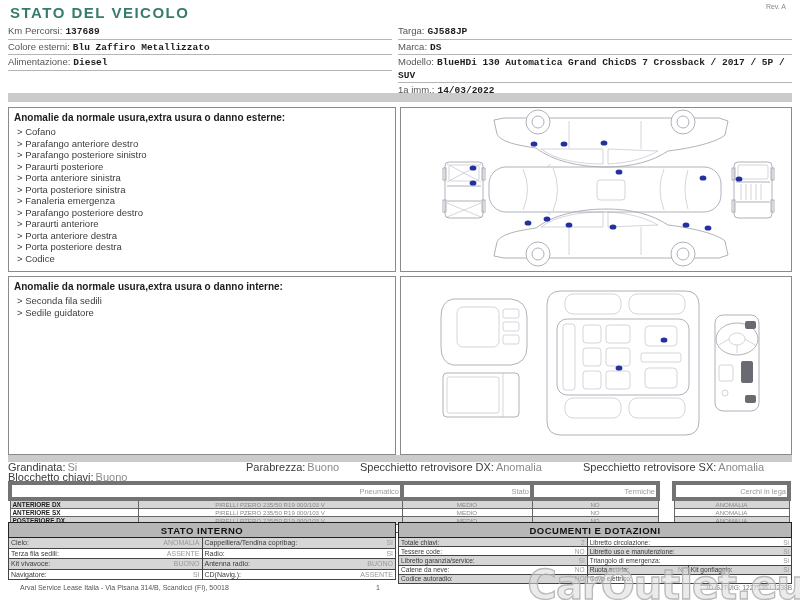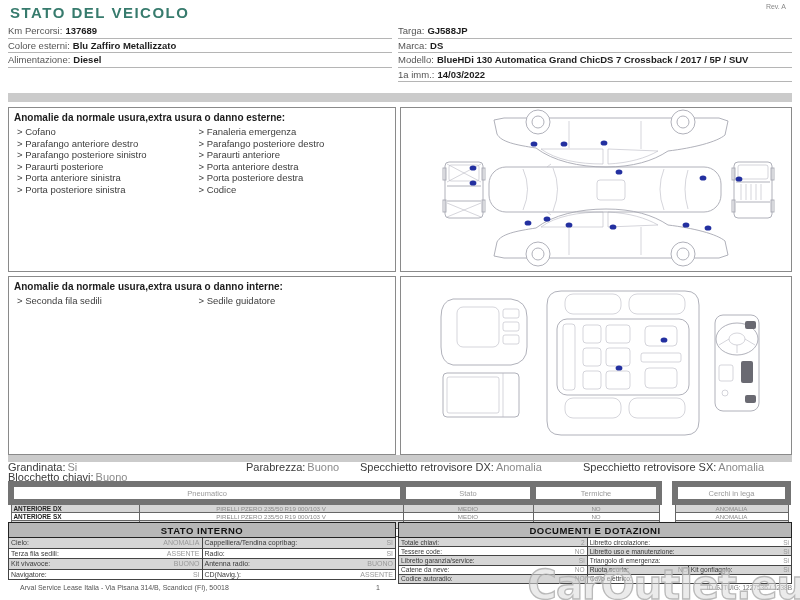--- a/index.html
+++ b/index.html
@@ -7,33 +7,33 @@
   .page{position:absolute;inset:0;border-radius:23px;}
 
   .title{position:absolute;left:10px;top:4px;font-size:15px;font-weight:bold;color:#377b6d;letter-spacing:1.5px;}
   .rev{position:absolute;right:14px;top:3px;font-size:7px;color:#888;}
 
   .info-block{position:absolute;top:24px;}
   #info-left{left:8px;width:384px;}
   #info-right{left:398px;width:394px;}
   .info-row{border-bottom:1px solid #b5b5b5;font-size:9.5px;line-height:11.5px;padding:1px 0 1px 0;min-height:11px;}
   .info-row .lbl{color:#555;}
-  .info-row .val{color:#1d1d1d;font-weight:bold;margin-left:3px;}
+  .info-row .val{color:#1d1d1d;font-weight:bold;margin-left:3px;font-family:Liberation Mono, monospace;}
 
   .divider{position:absolute;left:8px;width:784px;background:#cbcbcb;}
   #divider1{top:93px;height:9px;}
   #divider2{top:455px;height:7px;}
 
   .panel{position:absolute;border:1px solid #8a8a8a;background:#fff;box-sizing:border-box;}
   #ext-text{left:8px;top:107px;width:388px;height:165px;}
   #ext-diagram{left:400px;top:107px;width:392px;height:165px;}
   #int-text{left:8px;top:276px;width:388px;height:179px;}
   #int-diagram{left:400px;top:276px;width:392px;height:179px;}
   .panel-title{font-size:10px;font-weight:bold;color:#1d1d1d;padding:4px 6px 2px 5px;}
-  .anomaly-cols{display:flex;padding:1px 0 0 8px;}
+  .anomaly-cols{display:flex;padding:1px 0 0 8px;flex-direction:column;}
   .anomaly-col{width:48%;}
   .anomaly-item{font-size:9.5px;color:#3c3c3c;line-height:11.5px;white-space:nowrap;}
   .anomaly-item::before{content:">  ";color:#3c3c3c;}
 
   svg{display:block;}
   .car-line{fill:none;stroke:#a7a8b2;stroke-width:0.9;}
   .car-line-thin{fill:none;stroke:#b8b9c2;stroke-width:0.6;}
   .dark-bit{fill:#6a6a72;stroke:none;}
 
   .cond{position:absolute;font-size:11px;white-space:nowrap;}
@@ -41,21 +41,21 @@
   .cond .val{color:#8a8a8a;margin-left:2px;}
   #cond-grandinata{left:8px;top:461px;}
   #cond-blocchetto{left:8px;top:471px;}
   #cond-parabrezza{left:223px;top:461px;margin-left:23px;}
   #cond-dx{left:360px;top:461px;}
   #cond-sx{left:583px;top:461px;}
 
   table{border-collapse:collapse;table-layout:fixed;}
   #tyre-table{position:absolute;left:8px;top:481px;width:650px;border:1px solid #333;}
   #cerchi-table{position:absolute;left:672px;top:481px;width:119px;border:1px solid #333;}
-  .tyre-th{border:6px solid #737373;color:#9a9a9a;font-weight:normal;font-size:7.5px;height:10px;text-align:center;overflow:hidden;white-space:nowrap;}
+  .tyre-th{border:4px solid #737373;color:#9a9a9a;font-weight:normal;font-size:7.5px;height:10px;text-align:right;overflow:hidden;white-space:nowrap;}
   .tyre-td{border:1px solid #666;font-size:6.2px;color:#8a8a8a;text-align:center;height:7px;padding:0 2px;overflow:hidden;white-space:nowrap;}
   .tyre-pos{font-weight:bold;color:#222;text-align:left;font-size:6.4px;}
   .shaded{background:#d6d6d6;}
 
   .bt-table{position:absolute;top:522px;border:1px solid #222;background:#fff;}
   #stato-interno-table{left:8px;width:388px;}
   #documenti-table{left:398px;width:394px;}
   .bt-head{background:#b7b7b7;border:1px solid #222;color:#111;font-size:9.5px;font-weight:bold;height:12px;text-align:center;letter-spacing:.5px;overflow:hidden;}
   .bt-cell{border:1px solid #444;padding:0 2px;overflow:hidden;white-space:nowrap;vertical-align:middle;}
   #stato-interno-table .bt-cell{font-size:7px;height:9.5px;}

